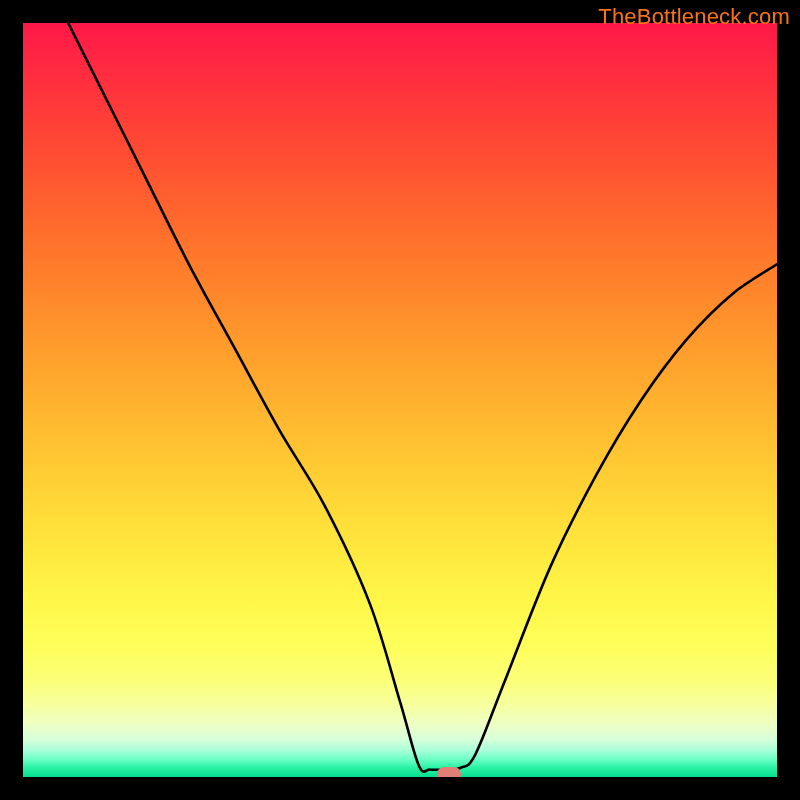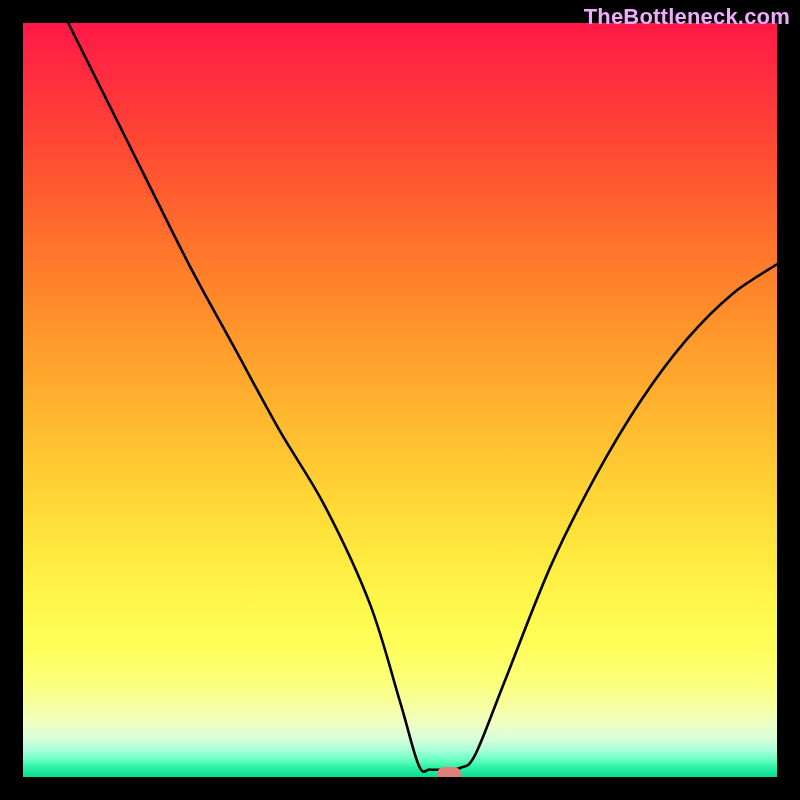--- a/index.html
+++ b/index.html
@@ -15,22 +15,22 @@
     position: relative;
     width: 800px;
     height: 800px;
     background: #000;
   }
   .watermark {
     position: absolute;
     top: 4px;
     right: 10px;
     font-size: 22px;
-    font-weight: 700;
-    color: #f0abfc;
+    font-weight: 400;
+    color: #f97316;
     letter-spacing: 0.2px;
     z-index: 5;
   }
   .plot-area {
     position: absolute;
     left: 23px;
     top: 23px;
     width: 754px;
     height: 754px;
     overflow: hidden;

